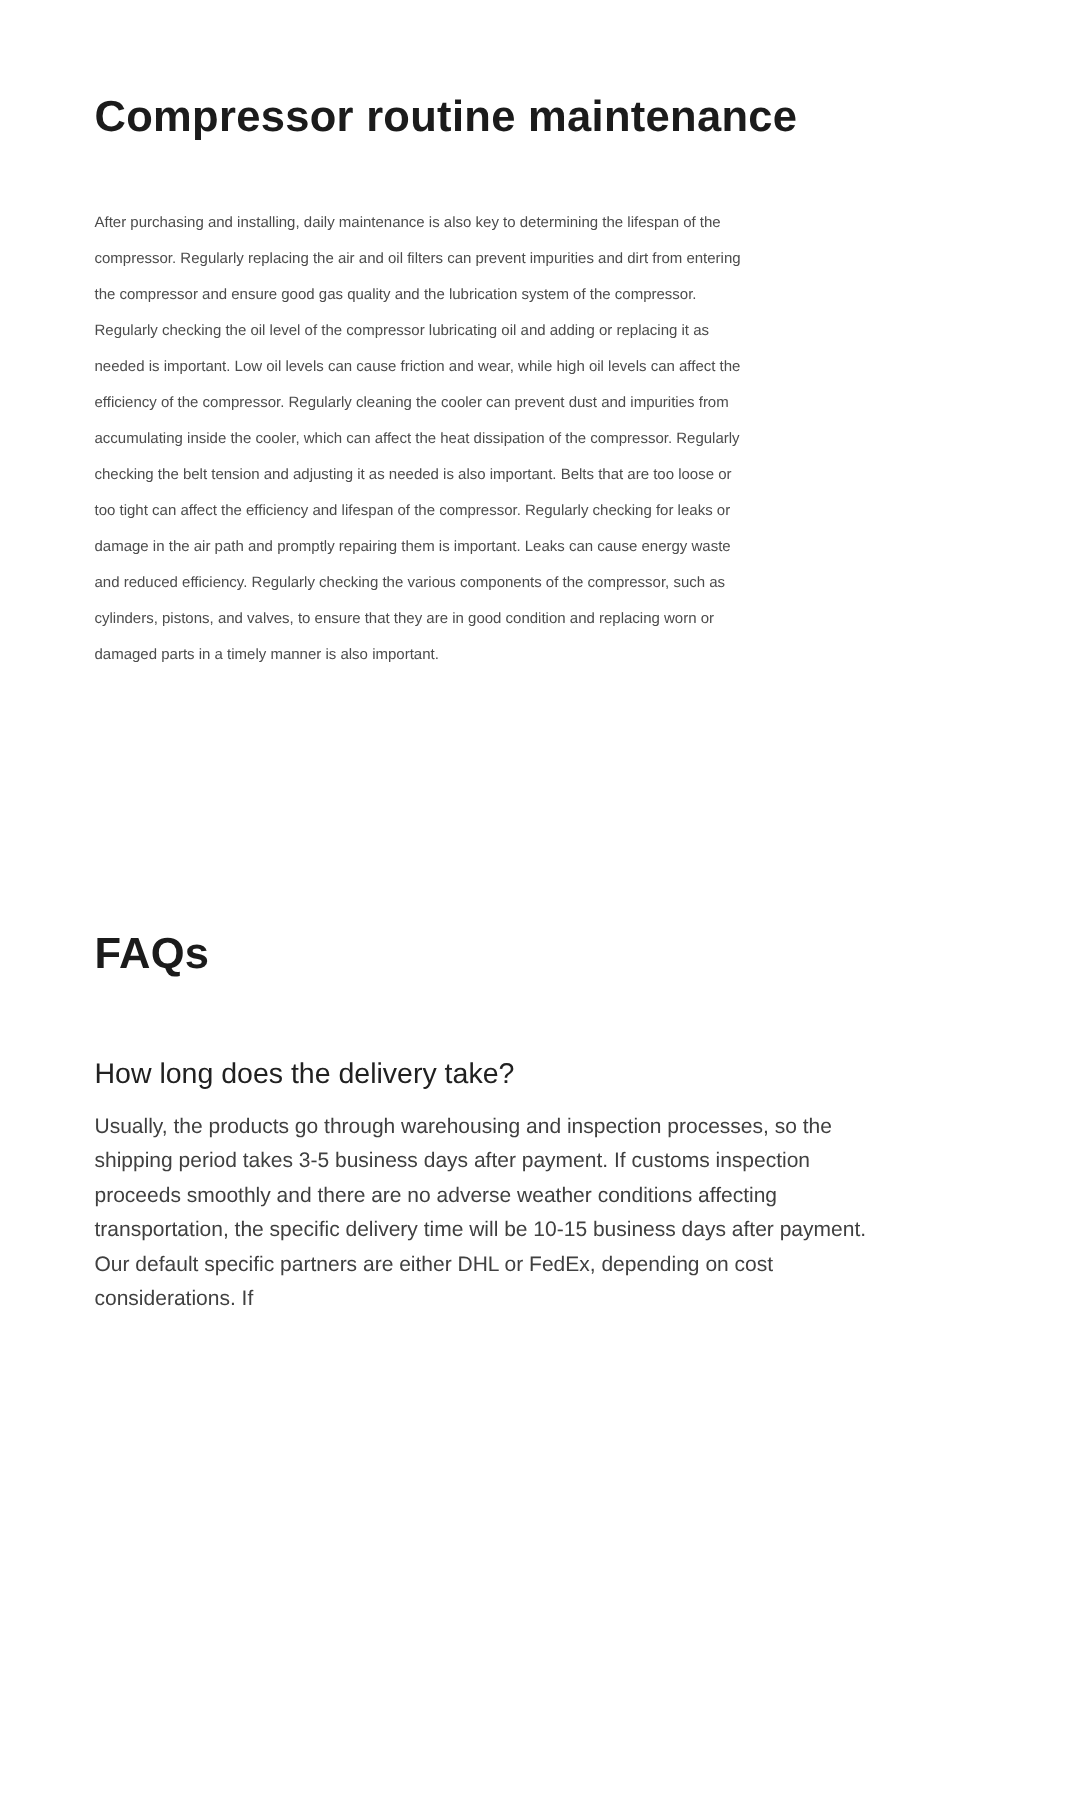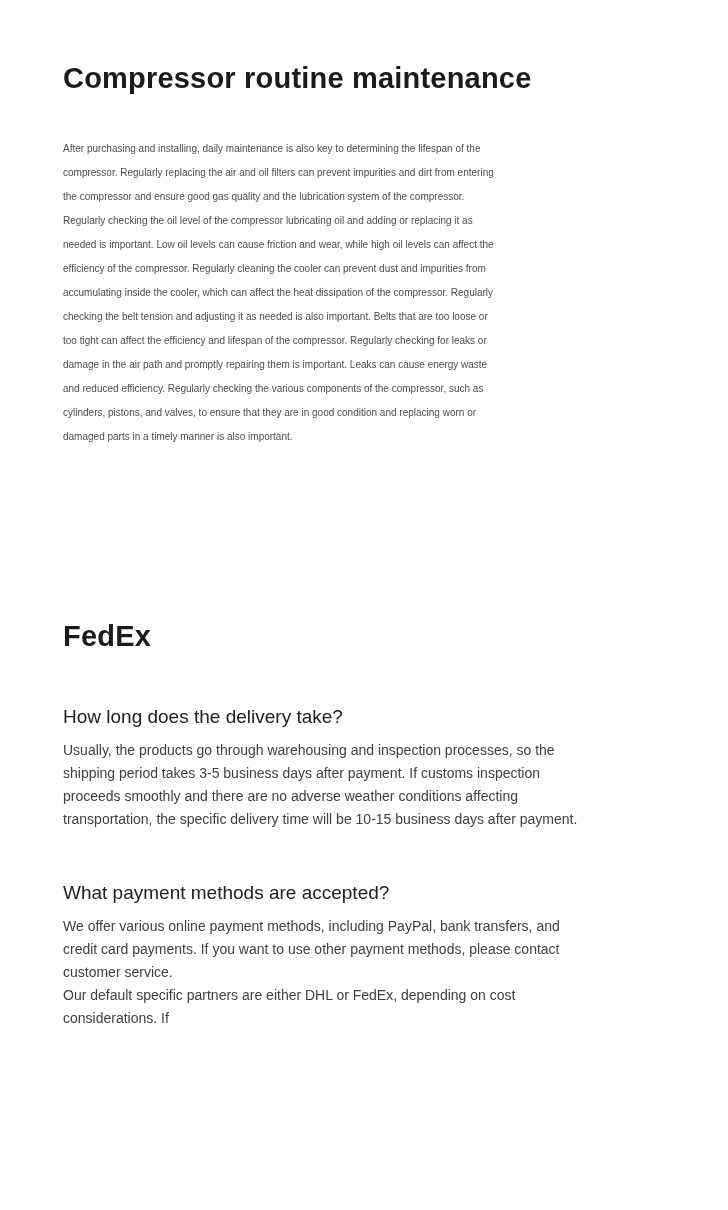--- a/index.html
+++ b/index.html
@@ -67,30 +67,26 @@
 <body>
 
 <div class="page">
 
   <section>
     <h1 class="article-title">Compressor routine maintenance</h1>
     <p class="article-text">After purchasing and installing, daily maintenance is also key to determining the lifespan of the compressor. Regularly replacing the air and oil filters can prevent impurities and dirt from entering the compressor and ensure good gas quality and the lubrication system of the compressor. Regularly checking the oil level of the compressor lubricating oil and adding or replacing it as needed is important. Low oil levels can cause friction and wear, while high oil levels can affect the efficiency of the compressor. Regularly cleaning the cooler can prevent dust and impurities from accumulating inside the cooler, which can affect the heat dissipation of the compressor. Regularly checking the belt tension and adjusting it as needed is also important. Belts that are too loose or too tight can affect the efficiency and lifespan of the compressor. Regularly checking for leaks or damage in the air path and promptly repairing them is important. Leaks can cause energy waste and reduced efficiency. Regularly checking the various components of the compressor, such as cylinders, pistons, and valves, to ensure that they are in good condition and replacing worn or damaged parts in a timely manner is also important.</p>
   </section>
 
   <section>
-    <h2 class="faq-title">FedEx</h2>
+    <h2 class="faq-title">FAQs</h2>
 
     <div class="faq-item">
       <h3 class="faq-question">How long does the delivery take?</h3>
       <p class="faq-answer">Usually, the products go through warehousing and inspection processes, so the shipping period takes 3-5 business days after payment. If customs inspection proceeds smoothly and there are no adverse weather conditions affecting transportation, the specific delivery time will be 10-15 business days after payment.</p>
     </div>
 
-    <div class="faq-item">
-      <h3 class="faq-question">What payment methods are accepted?</h3>
-      <p class="faq-answer">We offer various online payment methods, including PayPal, bank transfers, and credit card payments. If you want to use other payment methods, please contact customer service.</p>
-    </div>
 
     <div class="faq-item">
       <p class="faq-answer">Our default specific partners are either DHL or FedEx, depending on cost considerations. If</p>
     </div>
   </section>
 
 </div>
 
 </body></html>

